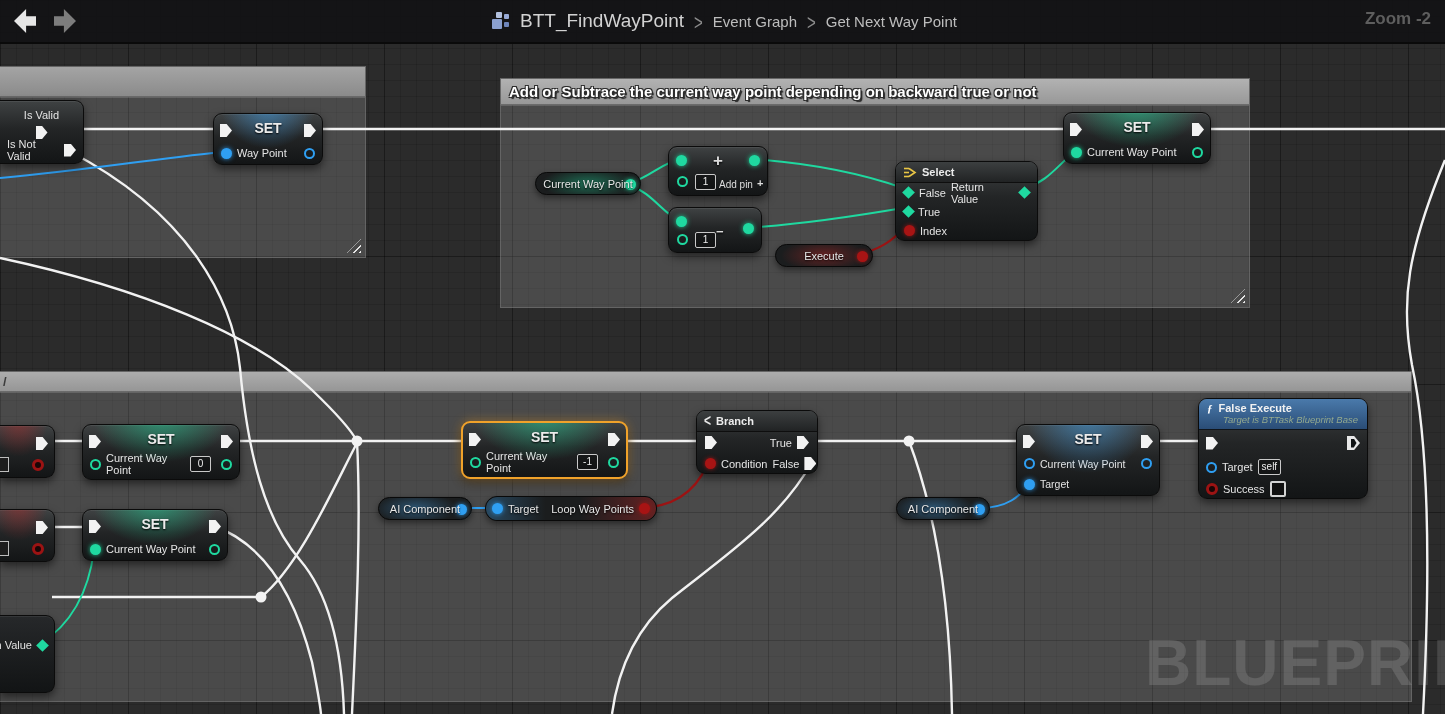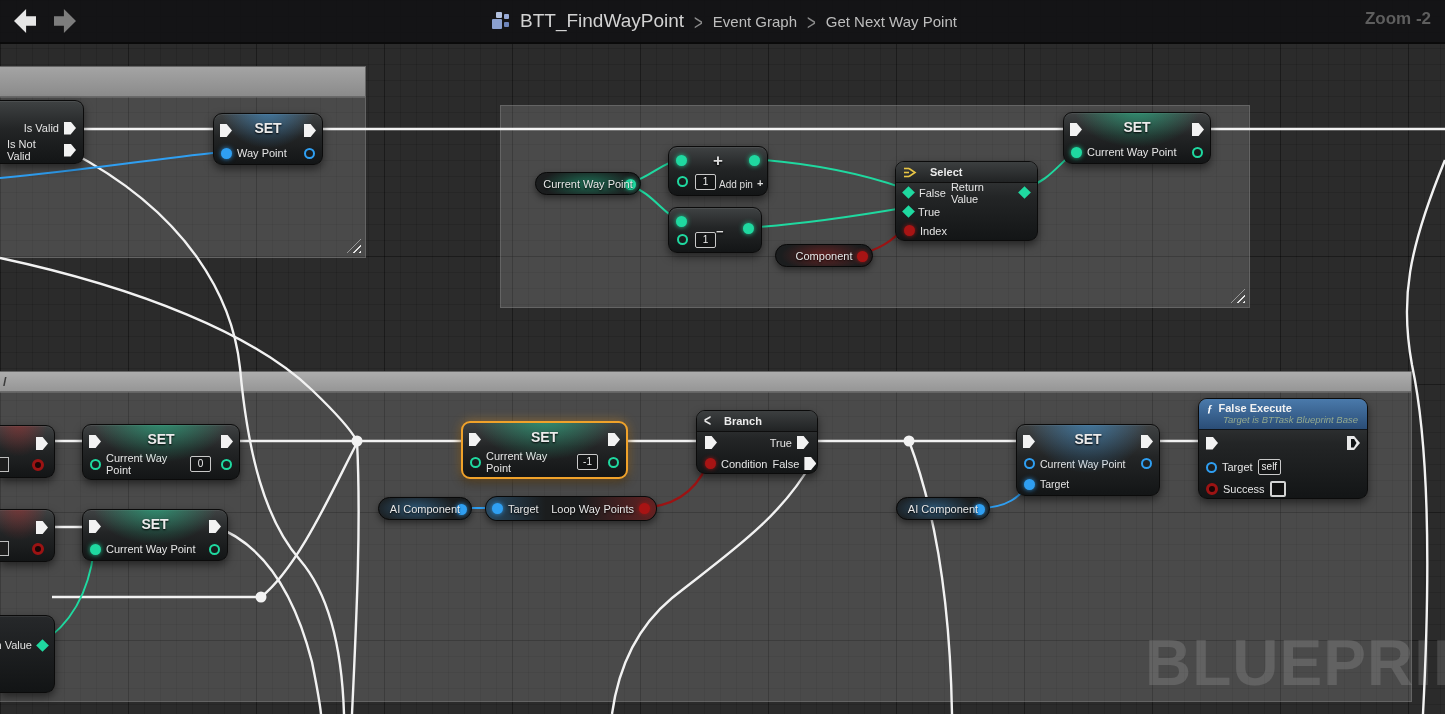--- a/index.html
+++ b/index.html
@@ -74,21 +74,21 @@
   
   .pill{position:absolute;z-index:4;height:23px;border-radius:12px;background:#1b1d1e;border:1px solid #090909;
     box-shadow:0 3px 6px rgba(0,0,0,.45);display:flex;align-items:center;padding:0 6px;gap:5px;color:#e6e6e6;font-size:11px;box-sizing:border-box;}
   .pglow{position:absolute;inset:0;border-radius:inherit;pointer-events:none;}
   .pg-green{background:radial-gradient(60% 100% at 50% 50%,rgba(32,226,162,.40),transparent 75%);}
   .pg-red{background:radial-gradient(60% 100% at 50% 50%,rgba(190,40,40,.45),transparent 75%);}
   .pg-blue{background:radial-gradient(60% 100% at 40% 50%,rgba(70,170,245,.40),transparent 75%);}
   .pg-bluered{background:linear-gradient(90deg,rgba(70,170,245,.30),transparent 35%,transparent 55%,rgba(190,40,40,.45));border-radius:inherit;}
   .pill .lab{position:relative;z-index:1;text-shadow:0 1px 2px #000;}
   
-  .subhdr{display:flex;align-items:center;gap:13px;padding:0 7px;height:20px;border-radius:8px 8px 0 0;
+  .subhdr{display:flex;align-items:center;gap:5px;padding:0 7px;height:20px;border-radius:8px 8px 0 0;
     background:linear-gradient(180deg,#3c3f40,#212324);border-bottom:1px solid #0e0e0e;font-size:11px;font-weight:bold;color:#ececec;text-align:right;}
   .srow{display:flex;align-items:center;padding:0 8px;height:19px;font-size:11px;color:#e4e4e4;gap:5px;}
   .branch-glyph{font-weight:bold;color:#e8e8e8;transform:scaleY(1.35);display:inline-block;font-size:12px;}
   .fin-hdr{padding:3px 8px 4px;border-radius:8px 8px 0 0;background:linear-gradient(180deg,#4a7aab,#2a4d76);border-bottom:1px solid #10151b;}
   .fin-t{display:flex;gap:6px;align-items:center;font-size:11px;font-weight:bold;color:#f2f2f2;}
   .fin-f{font-style:italic;font-family:"Liberation Serif",serif;color:#fff;}
   .fin-sub{font-size:9.5px;font-style:italic;color:#93a98f;margin-left:16px;}
   .bigplus{position:absolute;font-size:17px;font-weight:bold;color:#dcdcdc;text-shadow:0 1px 2px #000;line-height:1;}
   .addpinlab{position:absolute;font-size:10px;color:#dedede;white-space:nowrap;}
   #watermark{position:absolute;left:1145px;top:626px;z-index:2;font-size:64px;font-weight:bold;letter-spacing:1px;color:rgba(235,235,235,0.15);white-space:nowrap;}
@@ -97,20 +97,23 @@
 </head>
 <body>
 
 <div id="stage">
 
   <div class="chdr" style="left:-20px;top:66px;width:386px;height:31px;background:linear-gradient(180deg,#a4a4a4,#8b8b8b);"></div>
   <div class="cbody" style="left:-20px;top:97px;width:386px;height:161px;">
     <div class="handle"></div>
   </div>
 
+  <div class="chdr" style="left:500px;top:78px;width:750px;height:27px;background:linear-gradient(180deg,#b2b2b2,#989898);display:flex;align-items:center;padding:0 8px;">
+    <span class="ctitle" style="font-size:15px;">Add or Subtrace the current way point depending on backward true or not</span>
+  </div>
   <div class="cbody" style="left:500px;top:105px;width:750px;height:203px;">
     <div class="handle"></div>
   </div>
 
   <div class="chdr" style="left:-8px;top:371px;width:1420px;height:21px;background:linear-gradient(180deg,#adadad,#969696);display:flex;align-items:center;padding:0 10px;">
     <span style="font-size:13px;font-weight:bold;color:#3c3c3c;">/</span>
   </div>
   <div class="cbody" style="left:-8px;top:392px;width:1420px;height:310px;"></div>
 
   <div id="watermark">BLUEPRINT</div>
@@ -144,21 +147,21 @@
     <path class="r" d="M637,508 C675,508 696,490 707,465"></path>
     <path class="b" d="M0,178 C90,170 175,156 224,152"></path>
     <path class="b" d="M461,508 H497"></path>
     <path class="b" d="M979,508 C1008,508 1020,496 1029,484"></path>
     <circle cx="357" cy="441" r="5.5" fill="#f2f2f2"></circle>
     <circle cx="909" cy="441" r="5.5" fill="#f2f2f2"></circle>
     <circle cx="261" cy="597" r="5.5" fill="#f2f2f2"></circle>
   </svg>
 
   <div class="node cutL" style="left:0;top:100px;width:84px;height:64px;">
-    <div class="prow" style="justify-content:flex-end;margin-top:16px;height:22px;">
+    <div class="prow" style="justify-content:flex-end;margin-top:16px;height:22px;flex-direction:column;">
       <span>Is Valid</span>
       <span class="xarrow"></span>
     </div>
     <div class="prow" style="justify-content:center;height:22px;">
       <span>Is Not Valid</span>
       <span class="xarrow"></span>
     </div>
   </div>
 
   <div class="node glow glow-blue" style="left:213px;top:113px;width:110px;height:52px;">
@@ -226,21 +229,21 @@
         <span>True</span>
       </div>
     <div class="srow">
         <span class="pin f-red"></span>
         <span>Index</span>
       </div>
   </div>
 
   <div class="pill" style="left:775px;top:244px;width:98px;justify-content:center;">
     <i class="pglow pg-red"></i>
-    <span class="lab">Component</span>
+    <span class="lab">Execute</span>
     <span class="pin f-red" style="position:absolute;right:4px;top:6px;"></span>
   </div>
 
   <div class="node glow glow-green" style="left:1063px;top:112px;width:148px;height:52px;">
     <div class="nhdr">
       <span class="xarrow xin"></span>
       <span class="ntitle">SET</span>
       <span class="xarrow xout"></span>
     </div>
     <div class="prow">

